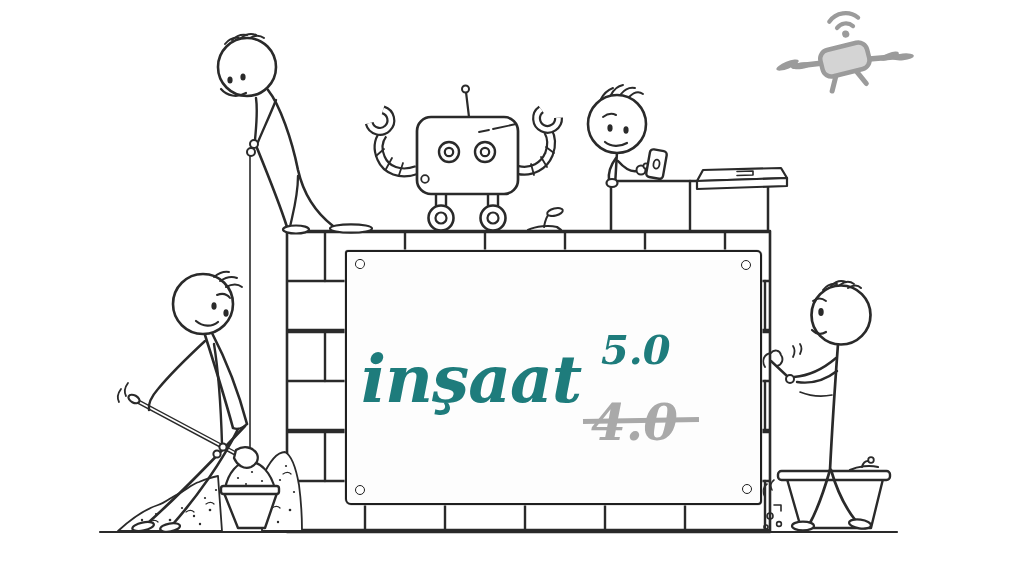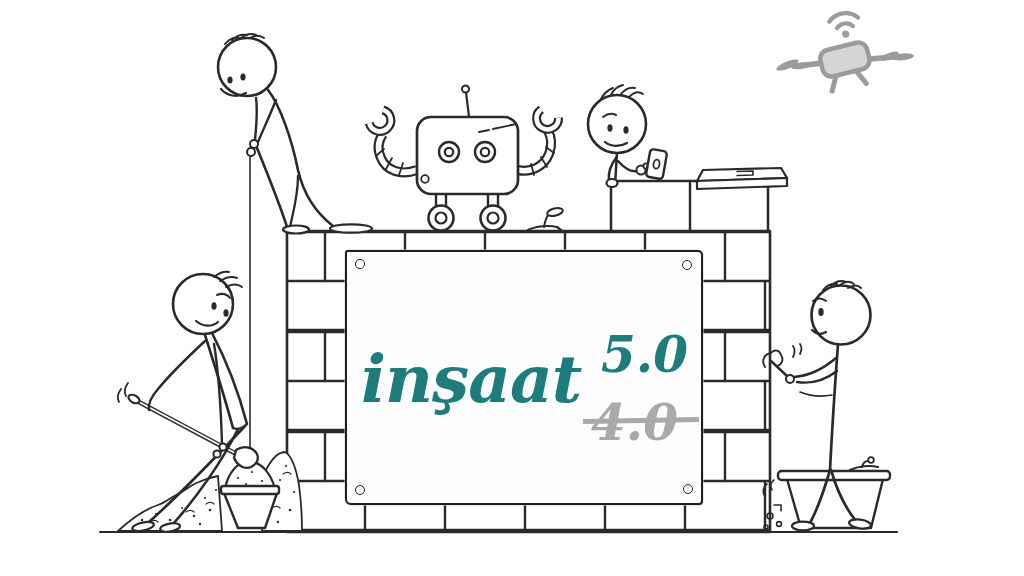--- a/index.html
+++ b/index.html
@@ -3,42 +3,42 @@
 <meta charset="utf-8">
 <style>
   html,body{margin:0;padding:0;background:#fff;}
   #stage{
     position:relative;width:1024px;height:576px;background:#ffffff;overflow:hidden;
     font-family:"DejaVu Serif", serif;
   }
   #scene-art{position:absolute;left:0;top:0;}
   
   #sign{
-    position:absolute;left:345px;top:250px;width:358px;height:255px;
+    position:absolute;left:345px;top:250px;width:417px;height:255px;
     background:#fdfdfd;border:2.5px solid #1f1f1f;box-sizing:border-box;
     border-radius:3px 5px 4px 6px;
     box-shadow:0 0 0 .5px #cfcfcf;
     z-index:5;
   }
   .bolt{
     position:absolute;width:8px;height:8px;border:1.6px solid #1f1f1f;border-radius:50%;
     background:#fff;
   }
   #bolt-tl{left:8px;top:7px;transform:rotate(10deg);}
   #bolt-tr{right:9px;top:8px;}
   #bolt-bl{left:8px;bottom:8px;}
   #bolt-br{right:8px;bottom:9px;}
   #sign-title{
     position:absolute;left:14px;top:94px;
     font-style:italic;font-weight:bold;font-size:66px;line-height:1;
     letter-spacing:-1px;color:var(--teal,#1e7c7c);
   }
   #sign-new{
     position:absolute;left:254px;top:78px;
-    font-style:italic;font-weight:bold;font-size:50px;line-height:1;
+    font-style:italic;font-weight:bold;font-size:40px;line-height:1;
     color:var(--teal,#1e7c7c);
   }
   #sign-old{
     position:absolute;left:244px;top:146px;
     font-style:italic;font-weight:bold;font-size:50px;line-height:1;
     color:var(--gray,#a9a9a9);
   }
   #sign-strike{
     position:absolute;left:236px;top:166px;width:116px;height:5px;
     background:var(--gray,#a9a9a9);transform:rotate(-1deg);

